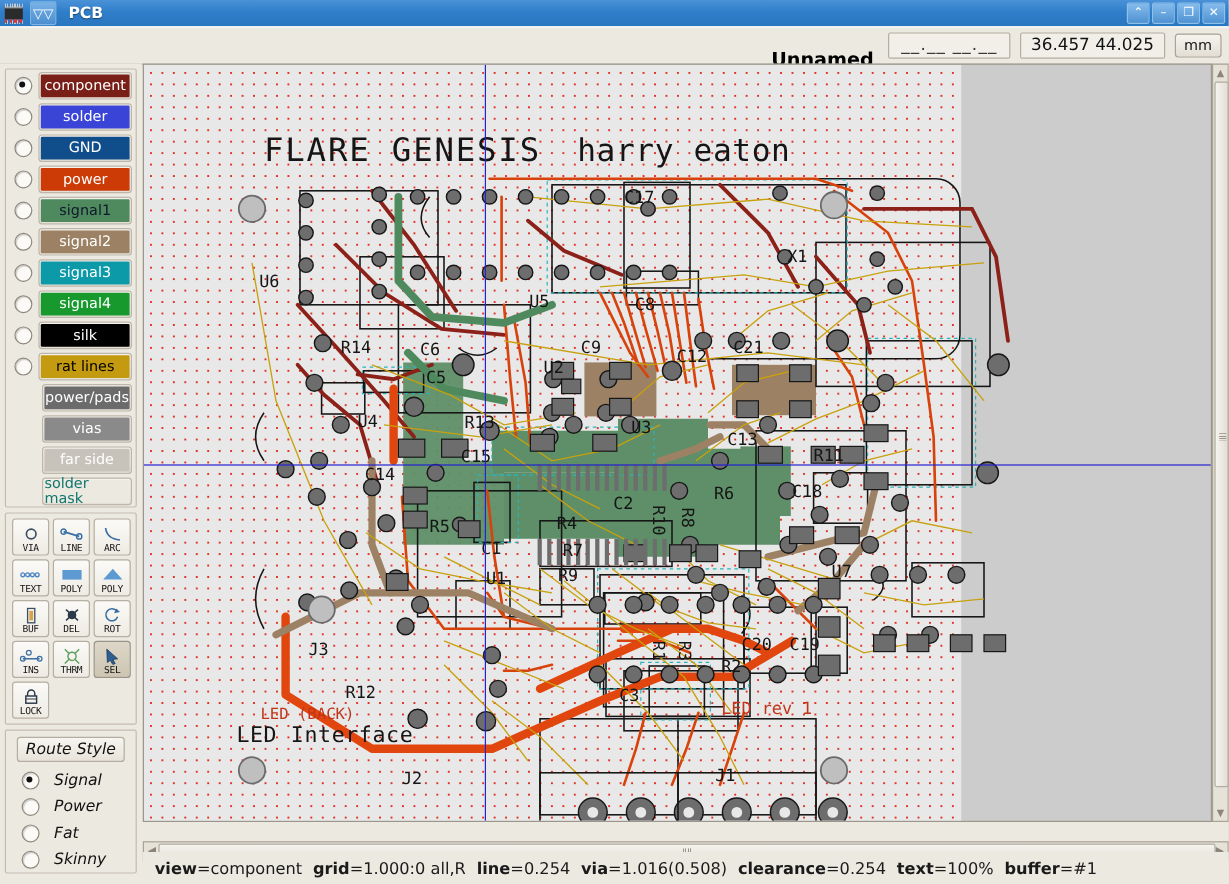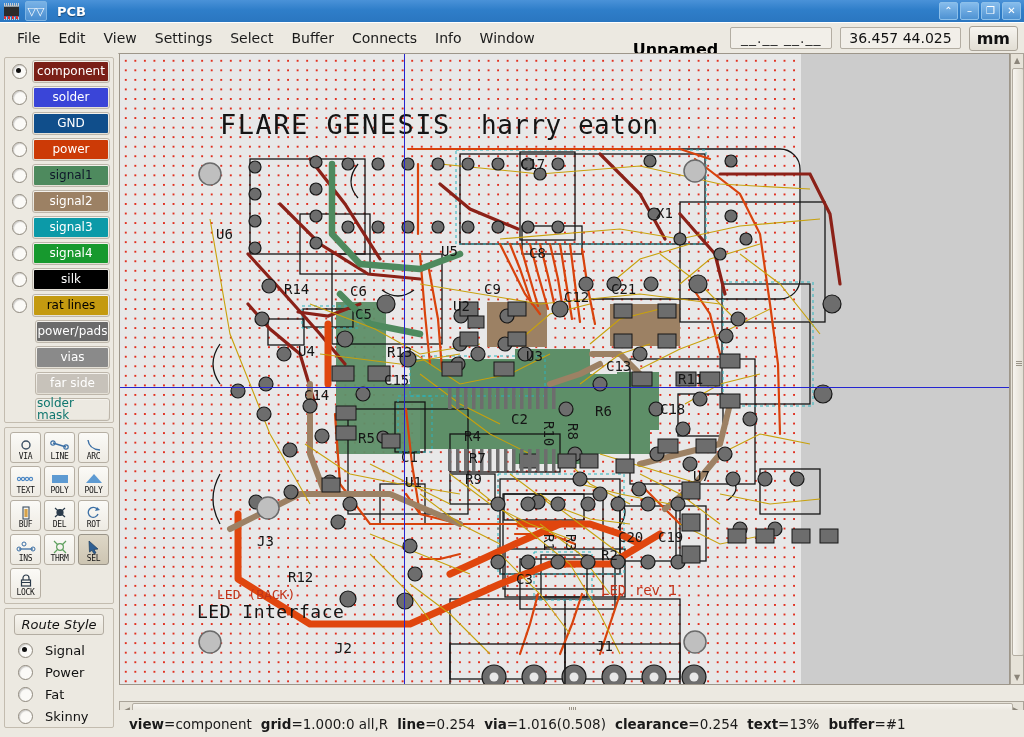--- a/index.html
+++ b/index.html
@@ -37,21 +37,21 @@
     display:flex;align-items:center;}
   .menu-items{display:flex;align-items:center;padding-left:8px;}
   .menu-item{font-size:14px;color:#1a1a1a;padding:3px 9px;white-space:nowrap;}
   .mb-right{margin-left:auto;display:flex;align-items:center;gap:8px;padding-right:6px;}
   .doc-name{font-size:16px;font-weight:bold;color:#000;padding-right:4px;margin-top:23px;}
   .coordbox{border:1px solid #b3ada2;background:#f2efe9;border-radius:2px;
     font-size:14px;color:#333;padding:2px 8px;font-family:"DejaVu Sans",sans-serif;
     letter-spacing:1px;min-width:84px;text-align:center;}
   .coordbox.vals{letter-spacing:0;color:#111;}
   .unitbtn{border:1px solid #a9a398;background:linear-gradient(to bottom,#f6f4ef,#e2ded4);
-    border-radius:3px;font-size:16px;font-weight:bold;padding:2px 7px;color:#111;}
+    border-radius:3px;font-size:12px;font-weight:normal;padding:2px 7px;color:#111;}
 
   
   .leftpanel{position:absolute;left:0;top:53px;width:118px;height:684px;background:#ece9e1;}
   .group{border:1px solid #c3bcaf;margin:4px;border-radius:2px;background:#ece9e1;}
   .layer-row{display:flex;align-items:center;height:26px;padding:0 3px;}
   .radio{width:13px;height:13px;border-radius:50%;border:1px solid #8e887d;
     background:#fbfaf7;margin:0 5px 0 4px;position:relative;flex:none;
     box-shadow:inset 1px 1px 1px rgba(0,0,0,.18);}
   .radio.on:after{content:"";position:absolute;left:3px;top:3px;width:5px;height:5px;
     border-radius:50%;background:#111;}
@@ -67,21 +67,21 @@
     padding-bottom:1px;box-sizing:border-box;}
   .tool.sel{background:linear-gradient(to bottom,#ded7c7,#cdc5b2);border-color:#9a9488;}
   .tool-gly{height:16px;display:flex;align-items:center;justify-content:center;
     font-size:11px;color:#33506e;line-height:1;}
   .tool-lab{font-size:8px;font-family:"DejaVu Sans Mono","Liberation Mono",monospace;
     color:#161616;letter-spacing:-0.3px;line-height:1;}
   .rs-title{margin:5px auto 4px auto;display:block;width:88px;text-align:center;
     border:1px solid #b3ada2;border-radius:3px;font-size:13px;padding:2px 0;
     background:linear-gradient(to bottom,#f7f5f0,#e7e3d9);color:#111;font-style:italic;}
   .rs-row{display:flex;align-items:center;height:22px;padding-left:9px;}
-  .rs-lab{font-size:13px;color:#111;margin-left:7px;}
+  .rs-lab{font-size:13px;color:#111;margin-left:7px;font-style:italic;}
 
   
   .canvas-wrap{position:absolute;left:119px;top:53px;width:891px;height:632px;
     border:1px solid #9d968a;background:#cccccc;box-sizing:border-box;overflow:hidden;}
   .board{position:absolute;left:0;top:0;width:681px;height:630px;background:#e8e8e8;
     background-image:radial-gradient(#e03020 0.8px,transparent 0.9px);
     background-size:9.55px 9.55px;background-position:1px 2px;}
   .xhair-v{position:absolute;left:284px;top:0;width:1px;height:630px;background:#2424d0;}
   .xhair-h{position:absolute;left:0;top:333px;width:889px;height:1px;background:#2424d0;}
   svg.pcb{position:absolute;left:0;top:0;width:891px;height:630px;}
@@ -131,31 +131,20 @@
     <div class="tb-spacer"></div>
     <div class="tb-btns">
       <div class="tb-btn">⌃</div>
       <div class="tb-btn">–</div>
       <div class="tb-btn">❐</div>
       <div class="tb-btn">✕</div>
     </div>
   </div>
 
   <div class="menubar">
-    <div class="menu-items">
-      <div class="menu-item">File</div>
-      <div class="menu-item">Edit</div>
-      <div class="menu-item">View</div>
-      <div class="menu-item">Settings</div>
-      <div class="menu-item">Select</div>
-      <div class="menu-item">Buffer</div>
-      <div class="menu-item">Connects</div>
-      <div class="menu-item">Info</div>
-      <div class="menu-item">Window</div>
-    </div>
     <div class="mb-right">
       <div class="doc-name">Unnamed</div>
       <div class="coordbox">__.__  __.__</div>
       <div class="coordbox vals">36.457  44.025</div>
       <div class="unitbtn">mm</div>
     </div>
   </div>
 
   <div class="leftpanel">
 
@@ -869,18 +858,18 @@
     <span class="st"><b>view</b>=<span>component</span></span>
       <span class="st-sep"></span>
     <span class="st"><b>grid</b>=<span>1.000:0  all,R</span></span>
       <span class="st-sep"></span>
     <span class="st"><b>line</b>=<span>0.254</span></span>
       <span class="st-sep"></span>
     <span class="st"><b>via</b>=<span>1.016(0.508)</span></span>
       <span class="st-sep"></span>
     <span class="st"><b>clearance</b>=<span>0.254</span></span>
       <span class="st-sep"></span>
-    <span class="st"><b>text</b>=<span>13%</span></span>
+    <span class="st"><b>text</b>=<span>100%</span></span>
       <span class="st-sep"></span>
     <span class="st"><b>buffer</b>=<span>#1</span></span>
   </div>
 
 </div>
 
 </body></html>

